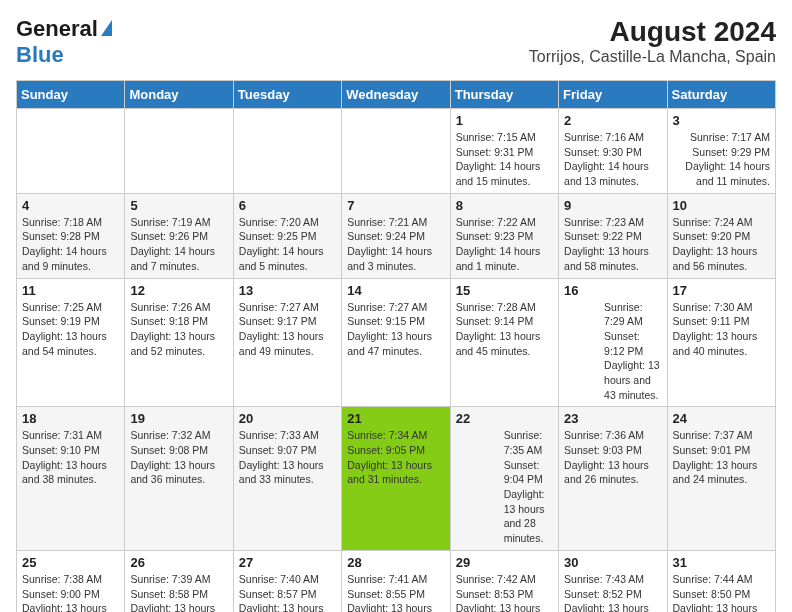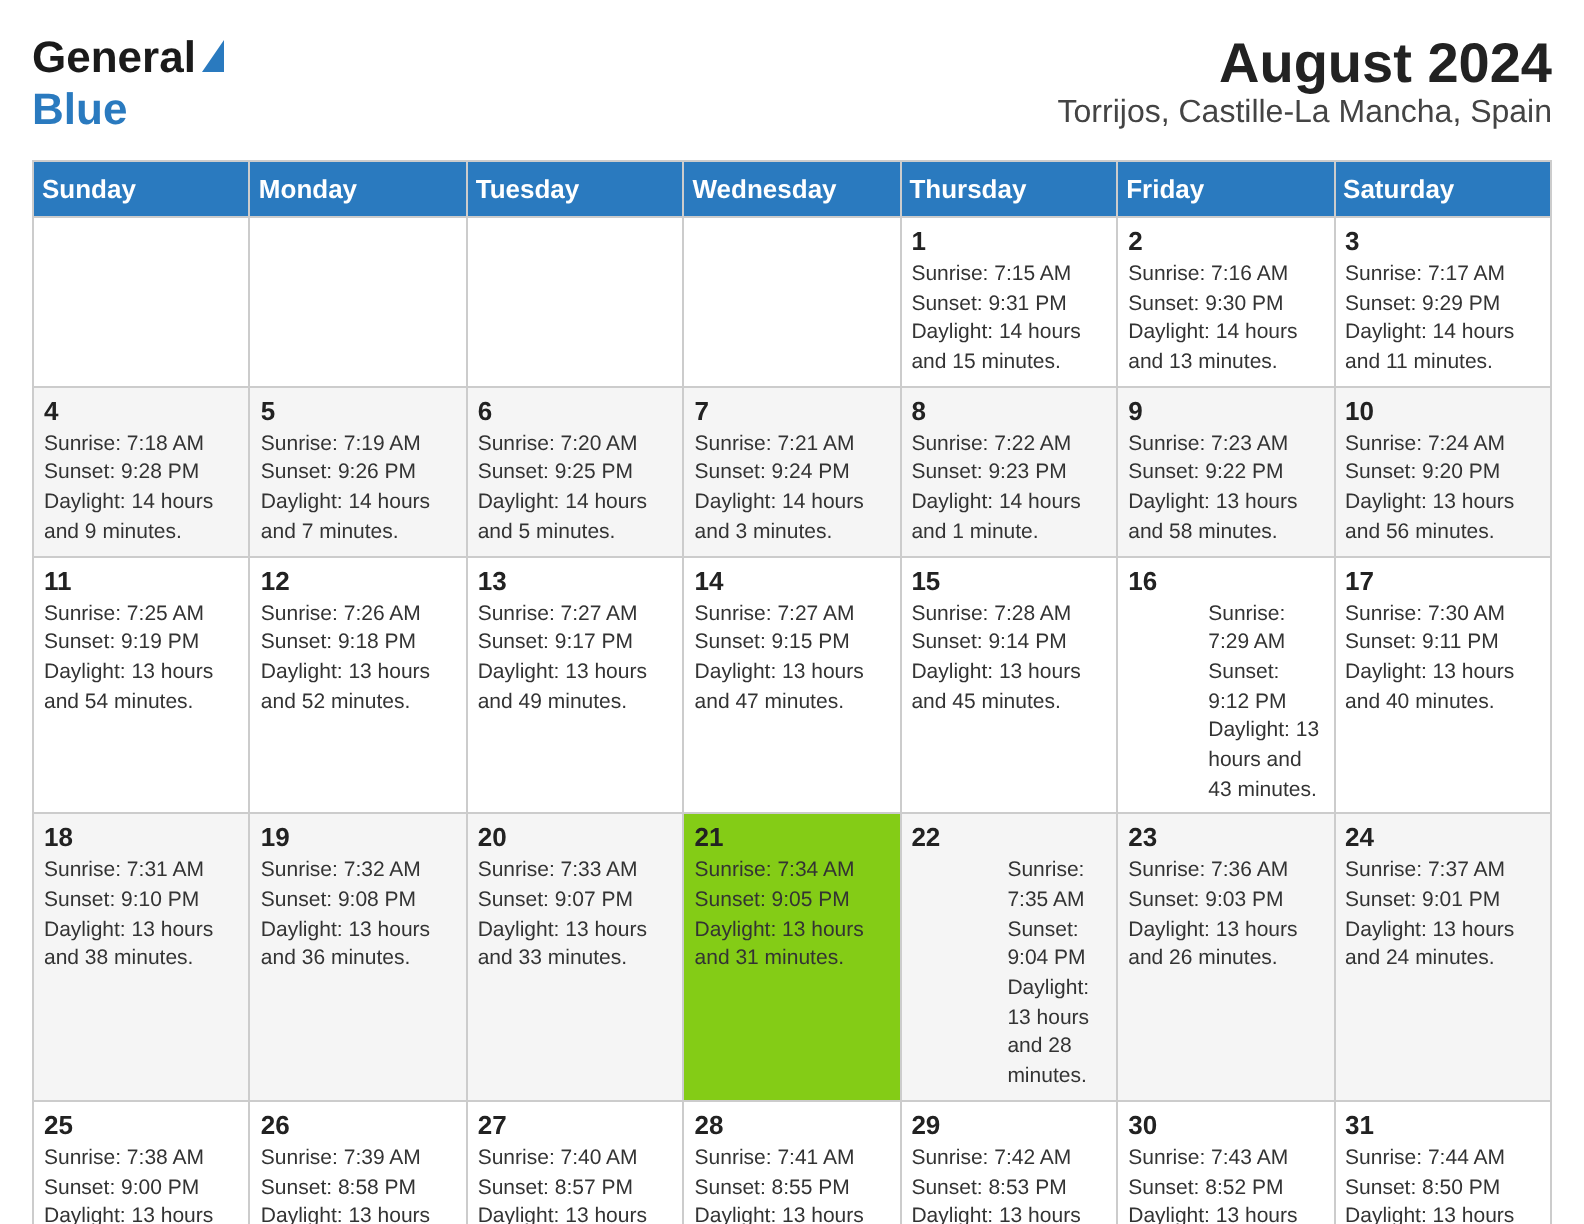--- a/index.html
+++ b/index.html
@@ -123,21 +123,21 @@
 Daylight: 14 hours and 15 minutes.</div>
         </td>
         <td>
           <div class="cell-date">2</div>
           <div class="cell-info" style="white-space: pre-line;">Sunrise: 7:16 AM
 Sunset: 9:30 PM
 Daylight: 14 hours and 13 minutes.</div>
         </td>
         <td>
           <div class="cell-date">3</div>
-          <div class="cell-info" style="white-space: pre-line;">Sunrise: 7:17 AM
+          <div class="cell-info" style="white-space: pre-line; text-align: right;">Sunrise: 7:17 AM
 Sunset: 9:29 PM
 Daylight: 14 hours and 11 minutes.</div>
         </td>
       </tr>
       <tr style="background-color: rgb(245, 245, 245);">
         <td style="background-color: rgb(245, 245, 245);">
           <div class="cell-date">4</div>
           <div class="cell-info" style="white-space: pre-line;">Sunrise: 7:18 AM
 Sunset: 9:28 PM
 Daylight: 14 hours and 9 minutes.</div>

